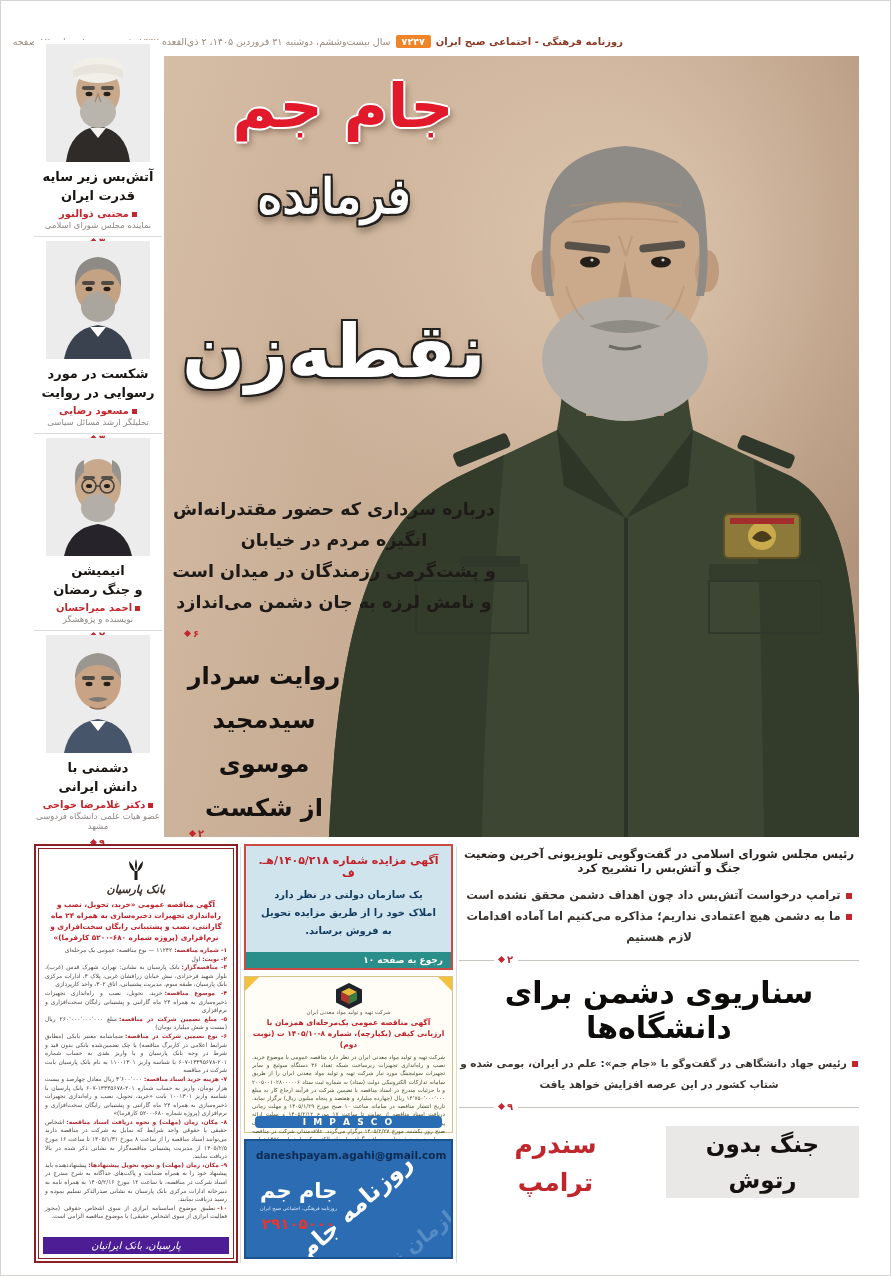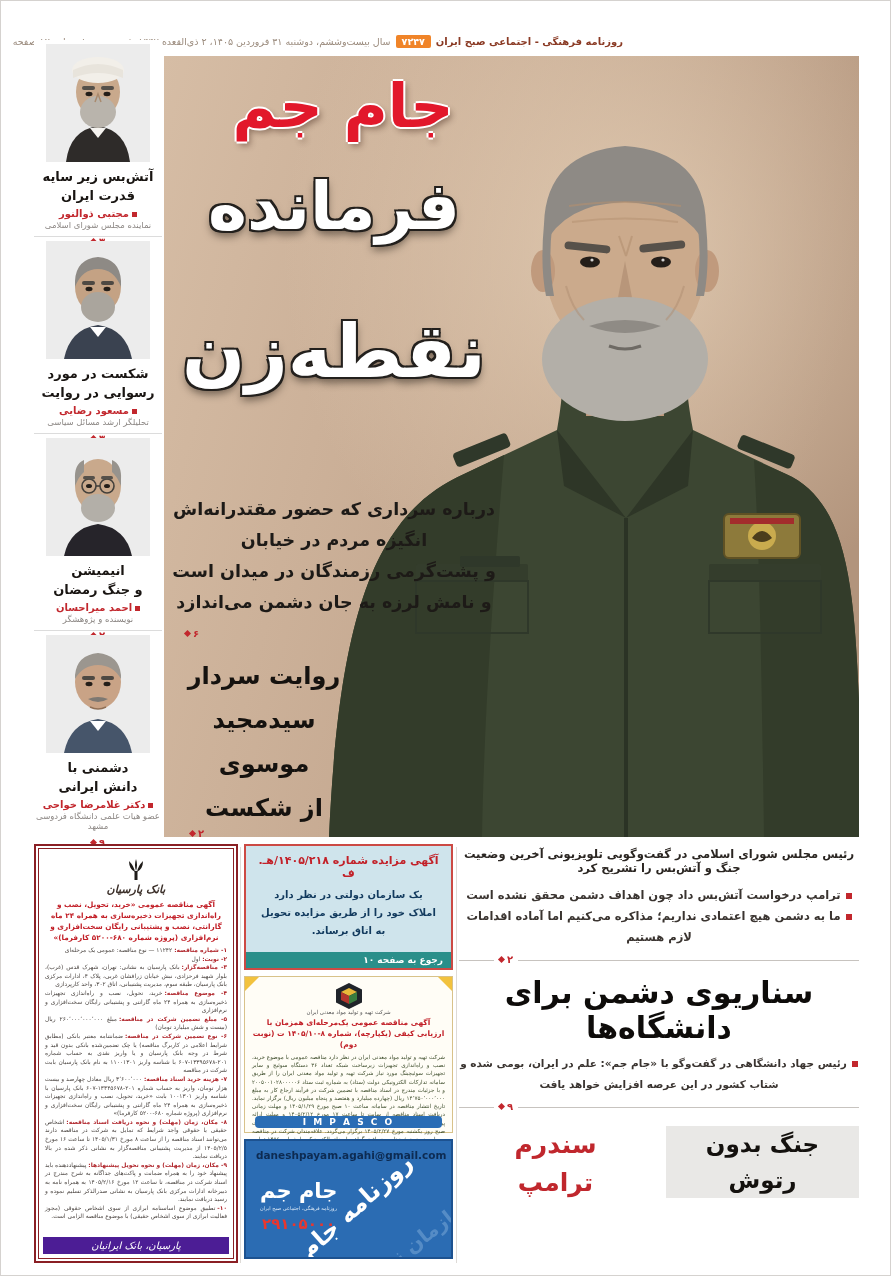--- a/index.html
+++ b/index.html
@@ -18,21 +18,21 @@
   
   .hero { position:absolute; left:163px; top:55px; width:695px; height:781px;
     background:linear-gradient(100deg,#d3b9a1 0%,#c7ab93 45%,#b79a83 100%); overflow:hidden; }
   .hero svg.portrait { position:absolute; inset:0; }
   .logo-main { position:absolute; top:6px; right:340px; width:352px; text-align:center;
     font-size:60px; font-weight:900; color:#e2182b; letter-spacing:-2px; line-height:88px;
     text-shadow:-2px 0 0 #fff,2px 0 0 #fff,0 -2px 0 #fff,0 2px 0 #fff,3px 4px 6px rgba(60,30,20,.45); }
   .h1a, .h1b { position:absolute; right:365px; width:320px; text-align:center;
     color:#fff; font-weight:900;
     text-shadow:-2px -2px 0 #23201d,2px -2px 0 #23201d,-2px 2px 0 #23201d,2px 2px 0 #23201d,0 5px 9px rgba(20,15,10,.55); }
-  .h1a { top:112px; font-size:66px; }
+  .h1a { top:112px; font-size:48px;font-family:Liberation Serif, serif; }
   .h1b { top:252px; font-size:74px; }
   .deck { position:absolute; top:438px; right:360px; width:330px; text-align:center;
     color:#1d1a17; font-weight:bold; font-size:17.5px; line-height:31px; }
   .deck-pg { position:absolute; top:572px; right:660px; }
   .story { position:absolute; top:598px; right:500px; width:190px; text-align:center;
     color:#15120f; font-weight:900; font-size:24px; line-height:44px; }
   .story-pg { position:absolute; top:772px; right:655px; }
   
   .pg { display:inline-flex; direction:rtl; align-items:center; gap:3px;
     color:#c2272d; font-size:10px; font-weight:bold; }
@@ -378,21 +378,21 @@
     </div>
   </div>
 
   <div class="midcol">
     <div class="auction">
       <div class="auction-in">
         <div class="auction-title">آگهی مزایده شماره ۱۴۰۵/۲۱۸/هـ. ف</div>
         <div class="auction-body">
           <div>یک سازمان دولتی در نظر دارد</div>
           <div>املاک خود را از طریق مزایده تحویل</div>
-          <div>به اتاق برساند.</div>
+          <div>به فروش برساند.</div>
         </div>
       </div>
       <div class="auction-foot">رجوع به صفحه ۱۰</div>
     </div>
 
     <div class="impasco">
       <i class="corner l"></i>
       <i class="corner r"></i>
       <div class="imp-logo">
         <svg width="30" height="26" viewBox="0 0 30 26">

